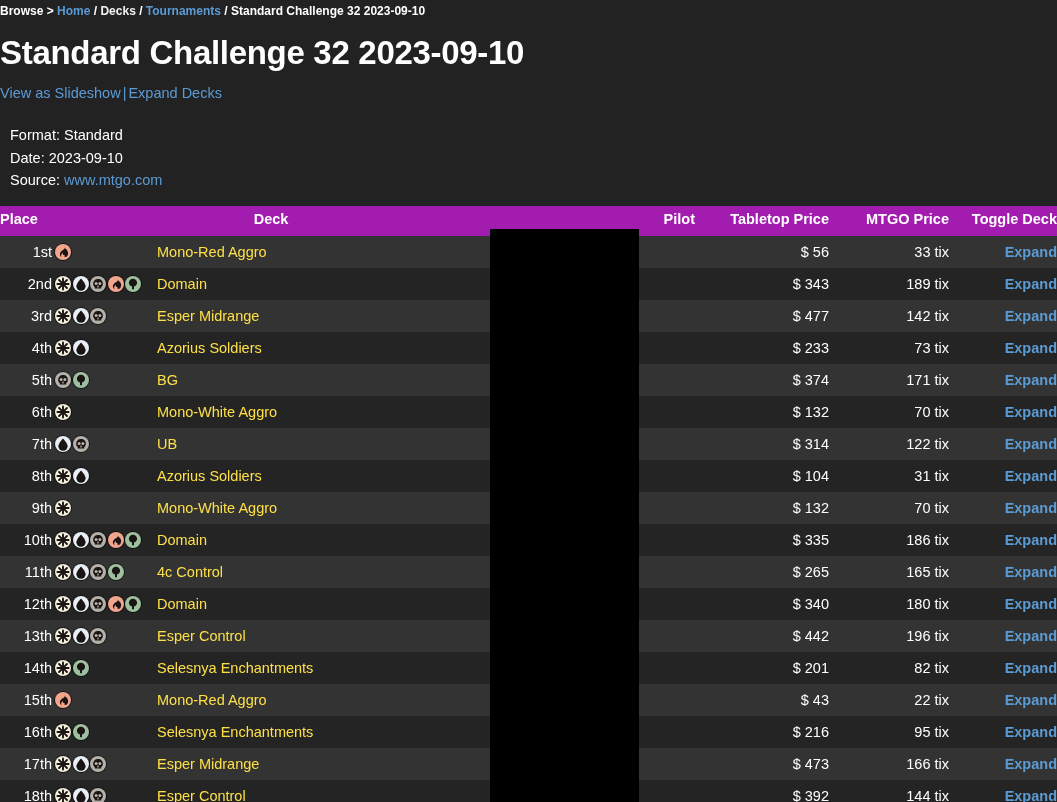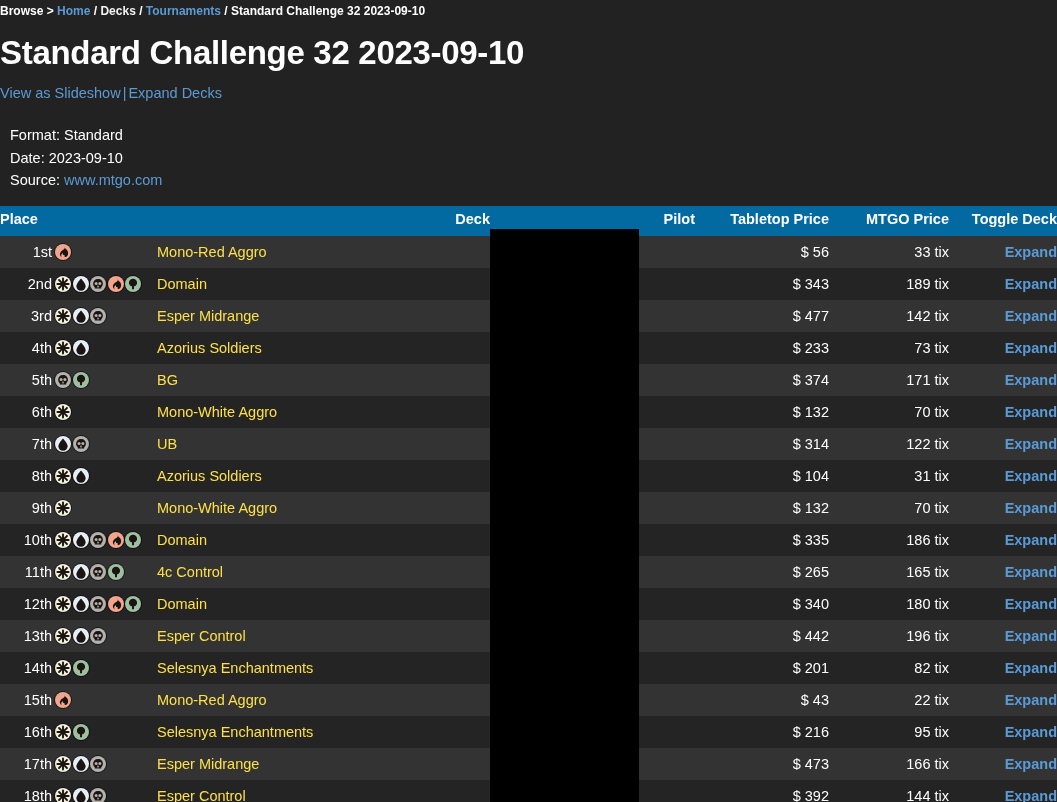--- a/index.html
+++ b/index.html
@@ -64,29 +64,29 @@
 
   
   table.decks {
     width: 1057px;
     border-collapse: collapse;
     margin-top: 14px;
     font-size: 14.5px;
     table-layout: fixed;
   }
   table.decks thead th {
-    background: #0369a1;
+    background: #a21caf;
     color: #ffffff;
     font-weight: bold;
     font-size: 14.5px;
     padding: 5px 0 9px 0;
     white-space: nowrap;
   }
   th.col-place   { width: 52px;  text-align: left;  padding-left: 2px; }
-  th.col-deck    { width: 438px; text-align: right;  padding-left: 64px; }
+  th.col-deck    { width: 438px; text-align: center;  padding-left: 64px; }
   th.col-pilot   { width: 205px; text-align: right;  padding-left: 6px; }
   th.col-tabletop{ width: 134px; text-align: right; padding-right: 12px; }
   th.col-mtgo    { width: 120px; text-align: right; padding-right: 8px; }
   th.col-toggle  { width: 108px; text-align: right; padding-right: 8px; }
 
   table.decks tbody tr { height: 32px; }
   table.decks tbody tr.odd  { background: #333333; }
   table.decks tbody tr.even { background: #242424; }
 
   table.decks tbody td {

